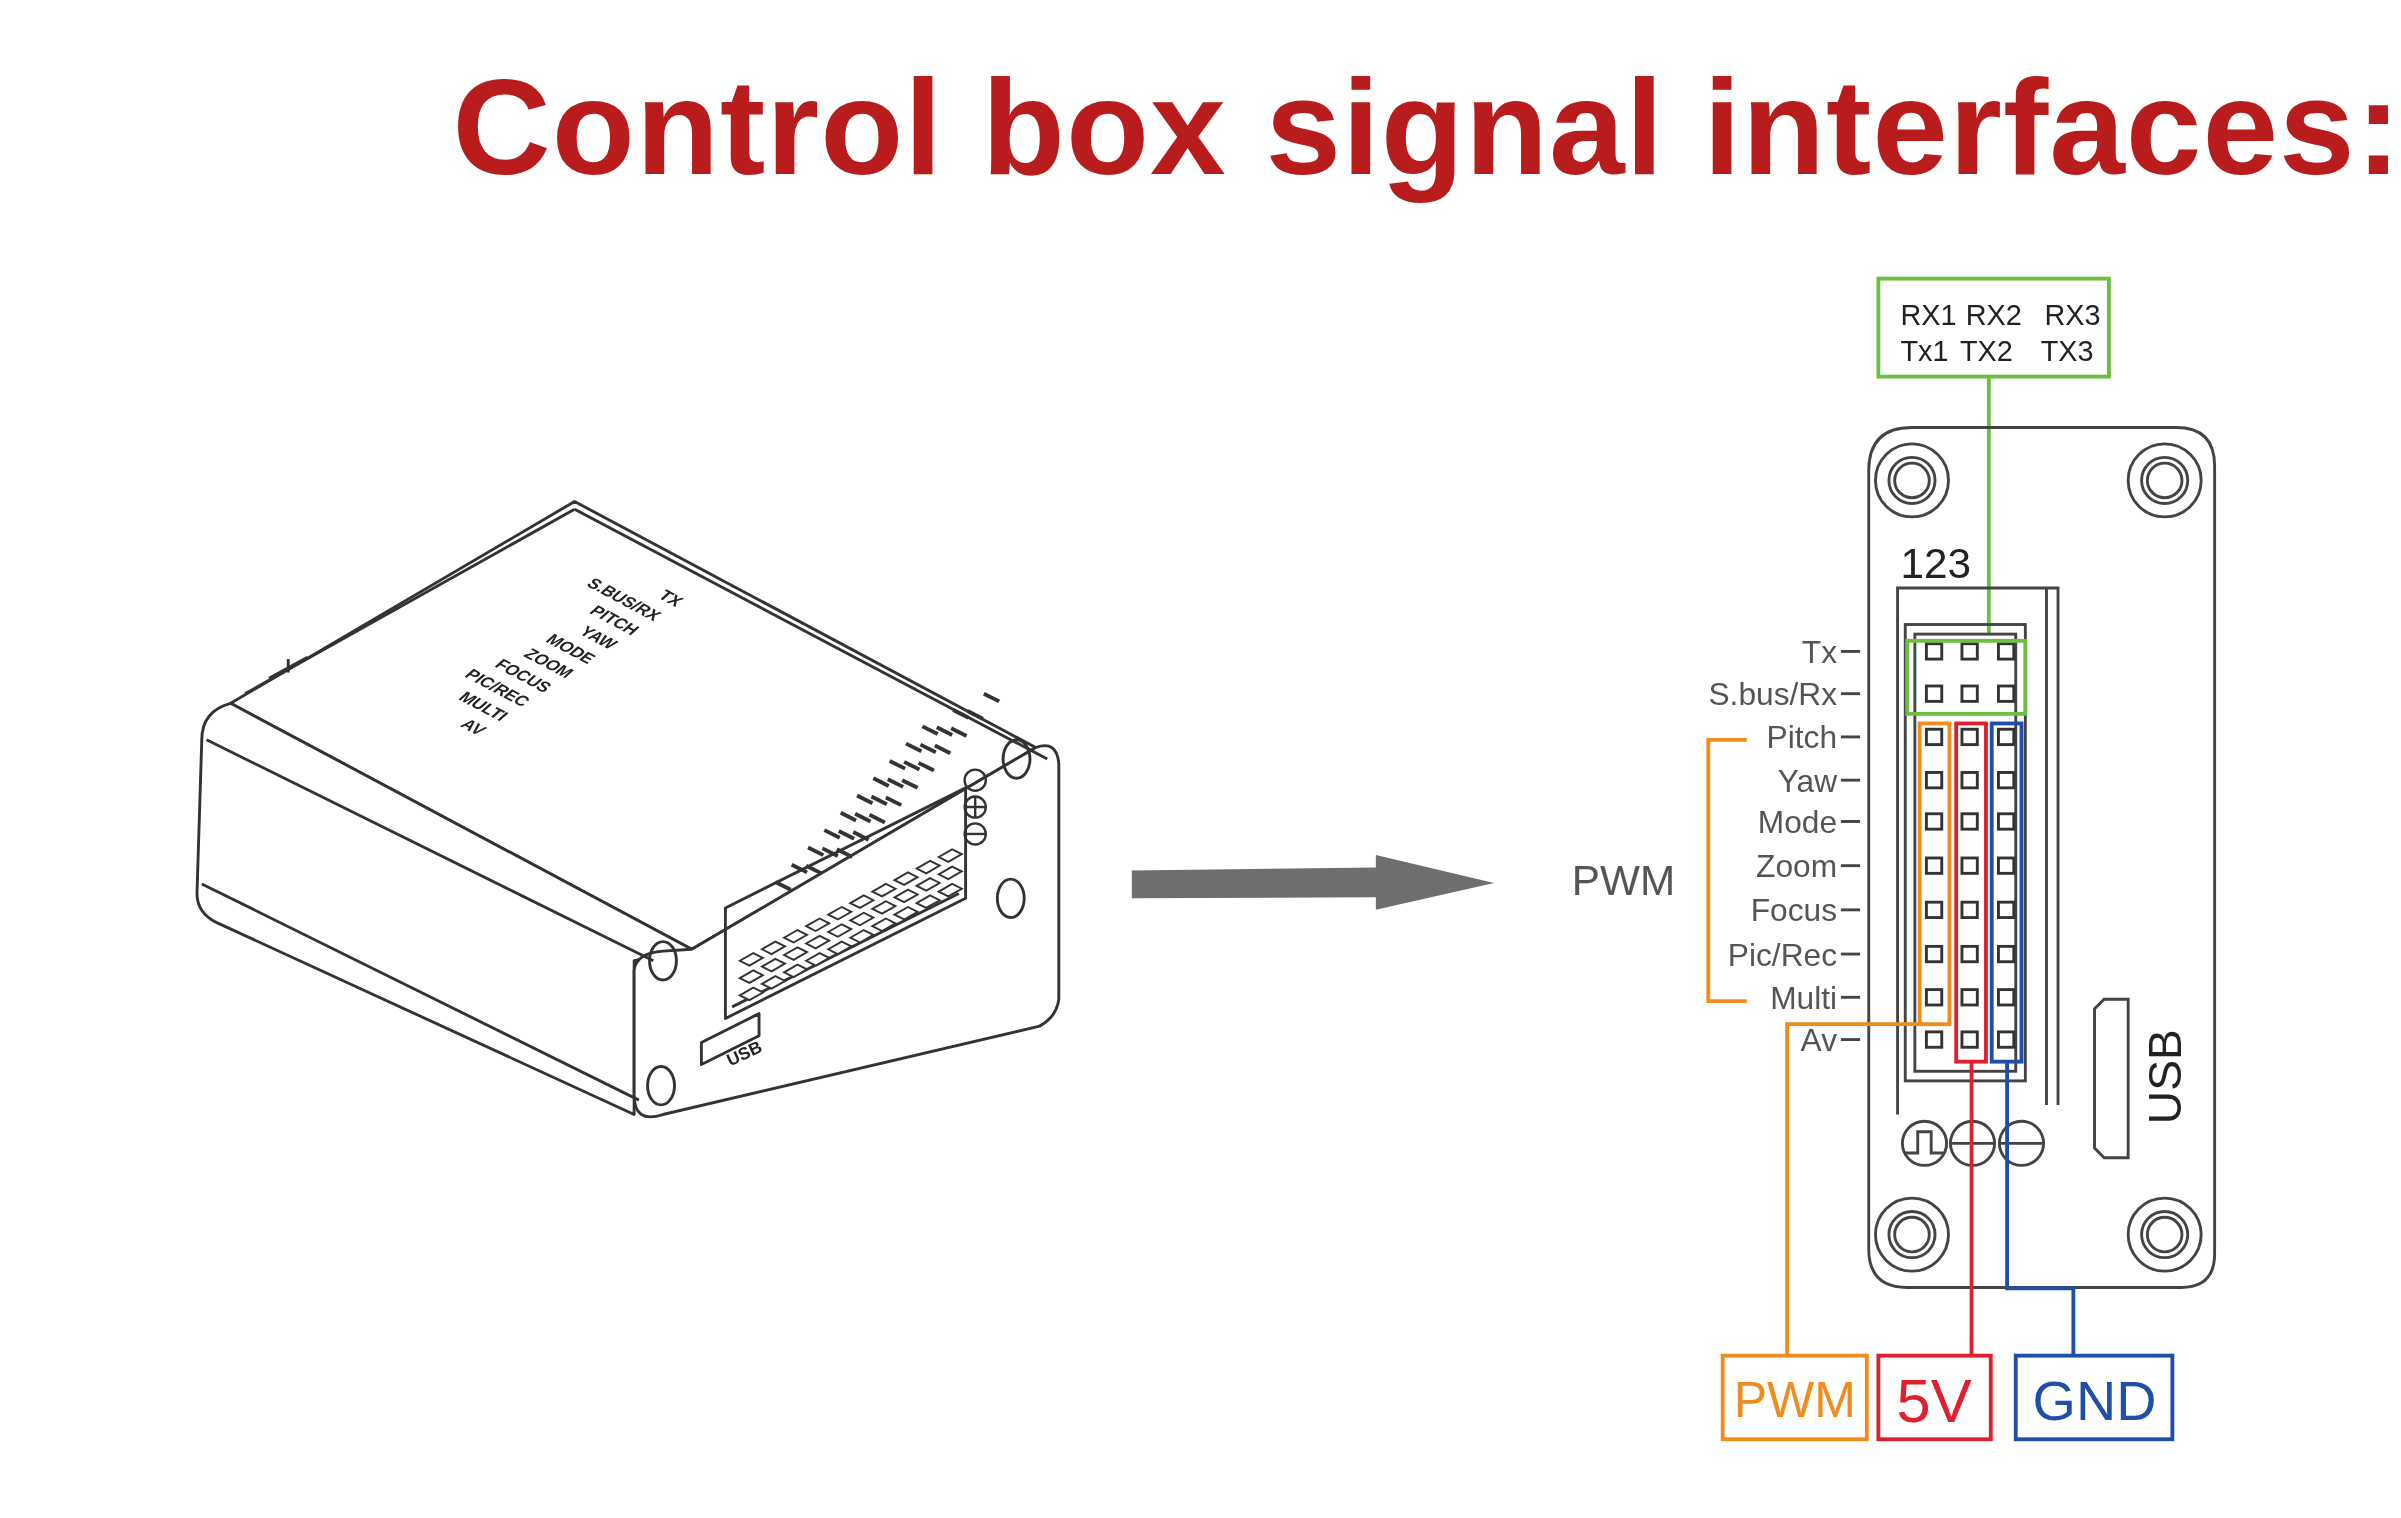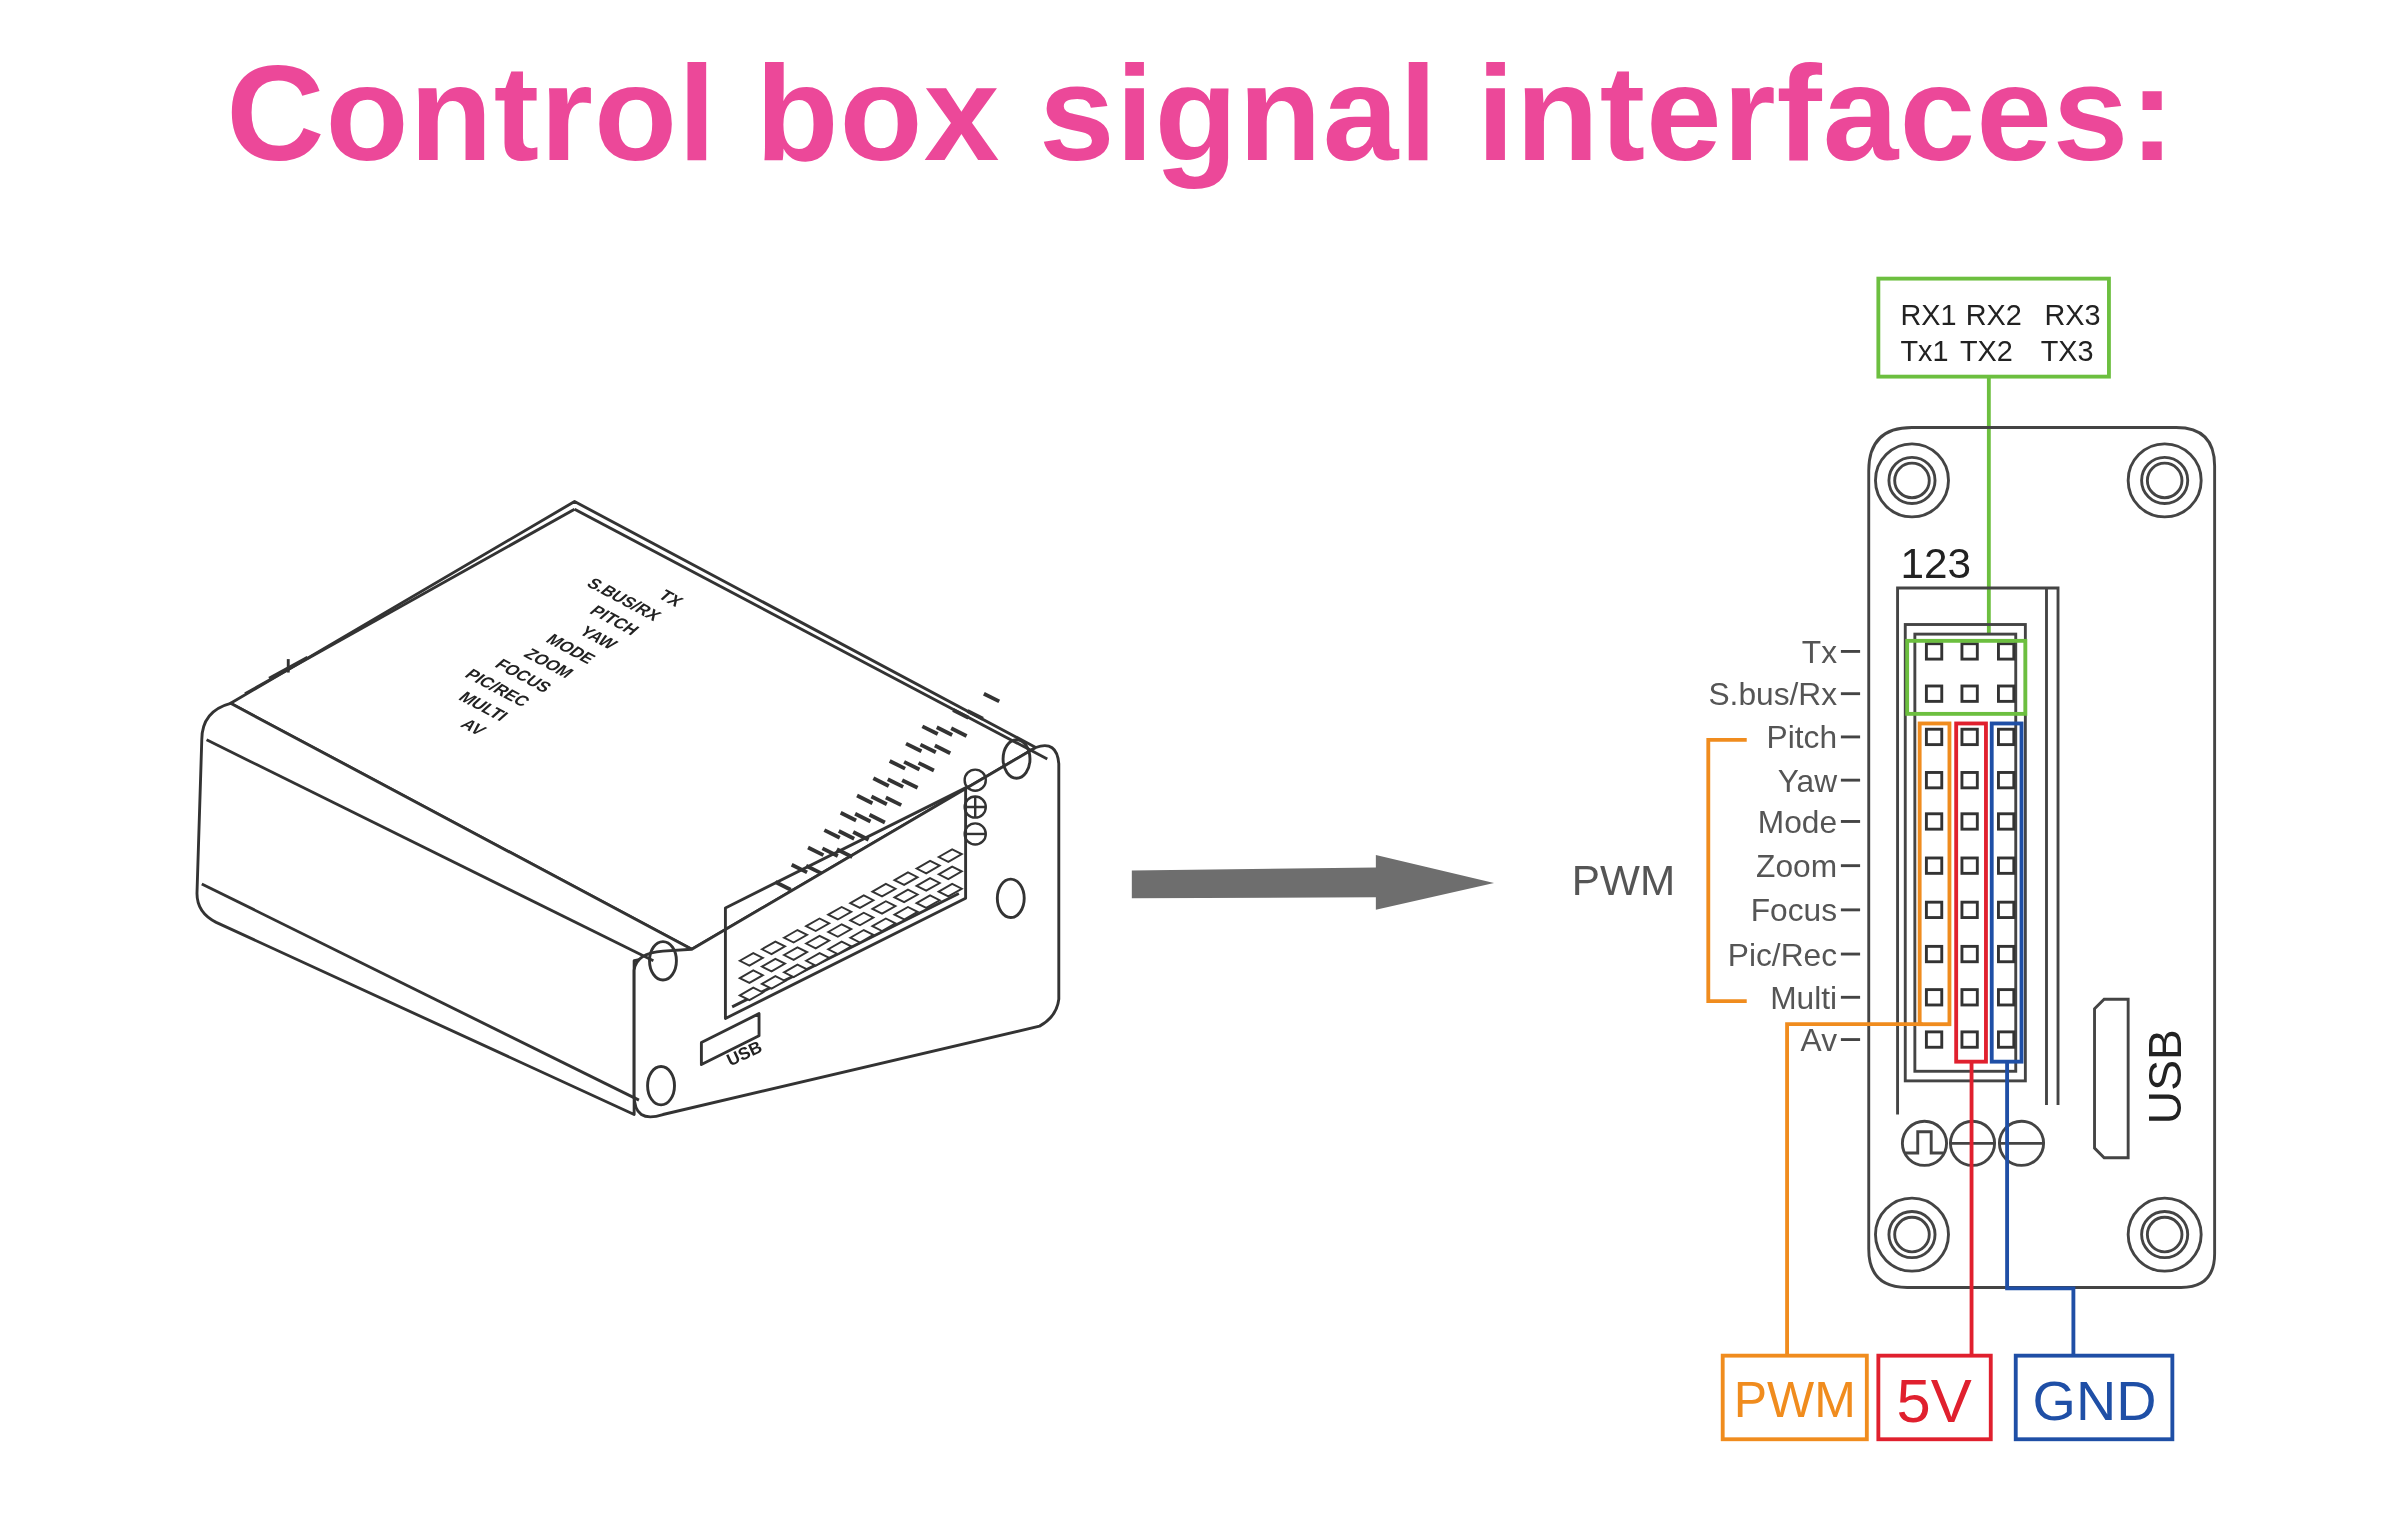--- a/index.html
+++ b/index.html
@@ -1,20 +1,20 @@
 <!DOCTYPE html>
 <html><head>
 <meta charset="utf-8">
 <style>
   html, body { margin:0; padding:0; background:#ffffff; }
   body { width:2402px; height:1519px; position:relative; overflow:hidden; font-family:"Liberation Sans", sans-serif; }
   .title {
-    position:absolute; left:0; top:36px; width:2402px; text-align:center;
+    position:absolute; left:0; top:50px; width:2402px; text-align:right;
     font-family:"Liberation Sans", sans-serif; font-weight:bold; font-size:136px;
-    color:#ec4899; letter-spacing:1px; line-height:154px;
+    color:#b91c1c; letter-spacing:1px; line-height:154px;
   }
   svg { position:absolute; left:0; top:0; }
   .lbl { font-family:"Liberation Sans", sans-serif; fill:#555; }
   .blk { font-family:"Liberation Sans", sans-serif; fill:#222; }
 </style>
 </head>
 <body>
 
 <div class="title">Control box signal interfaces:</div>
 

